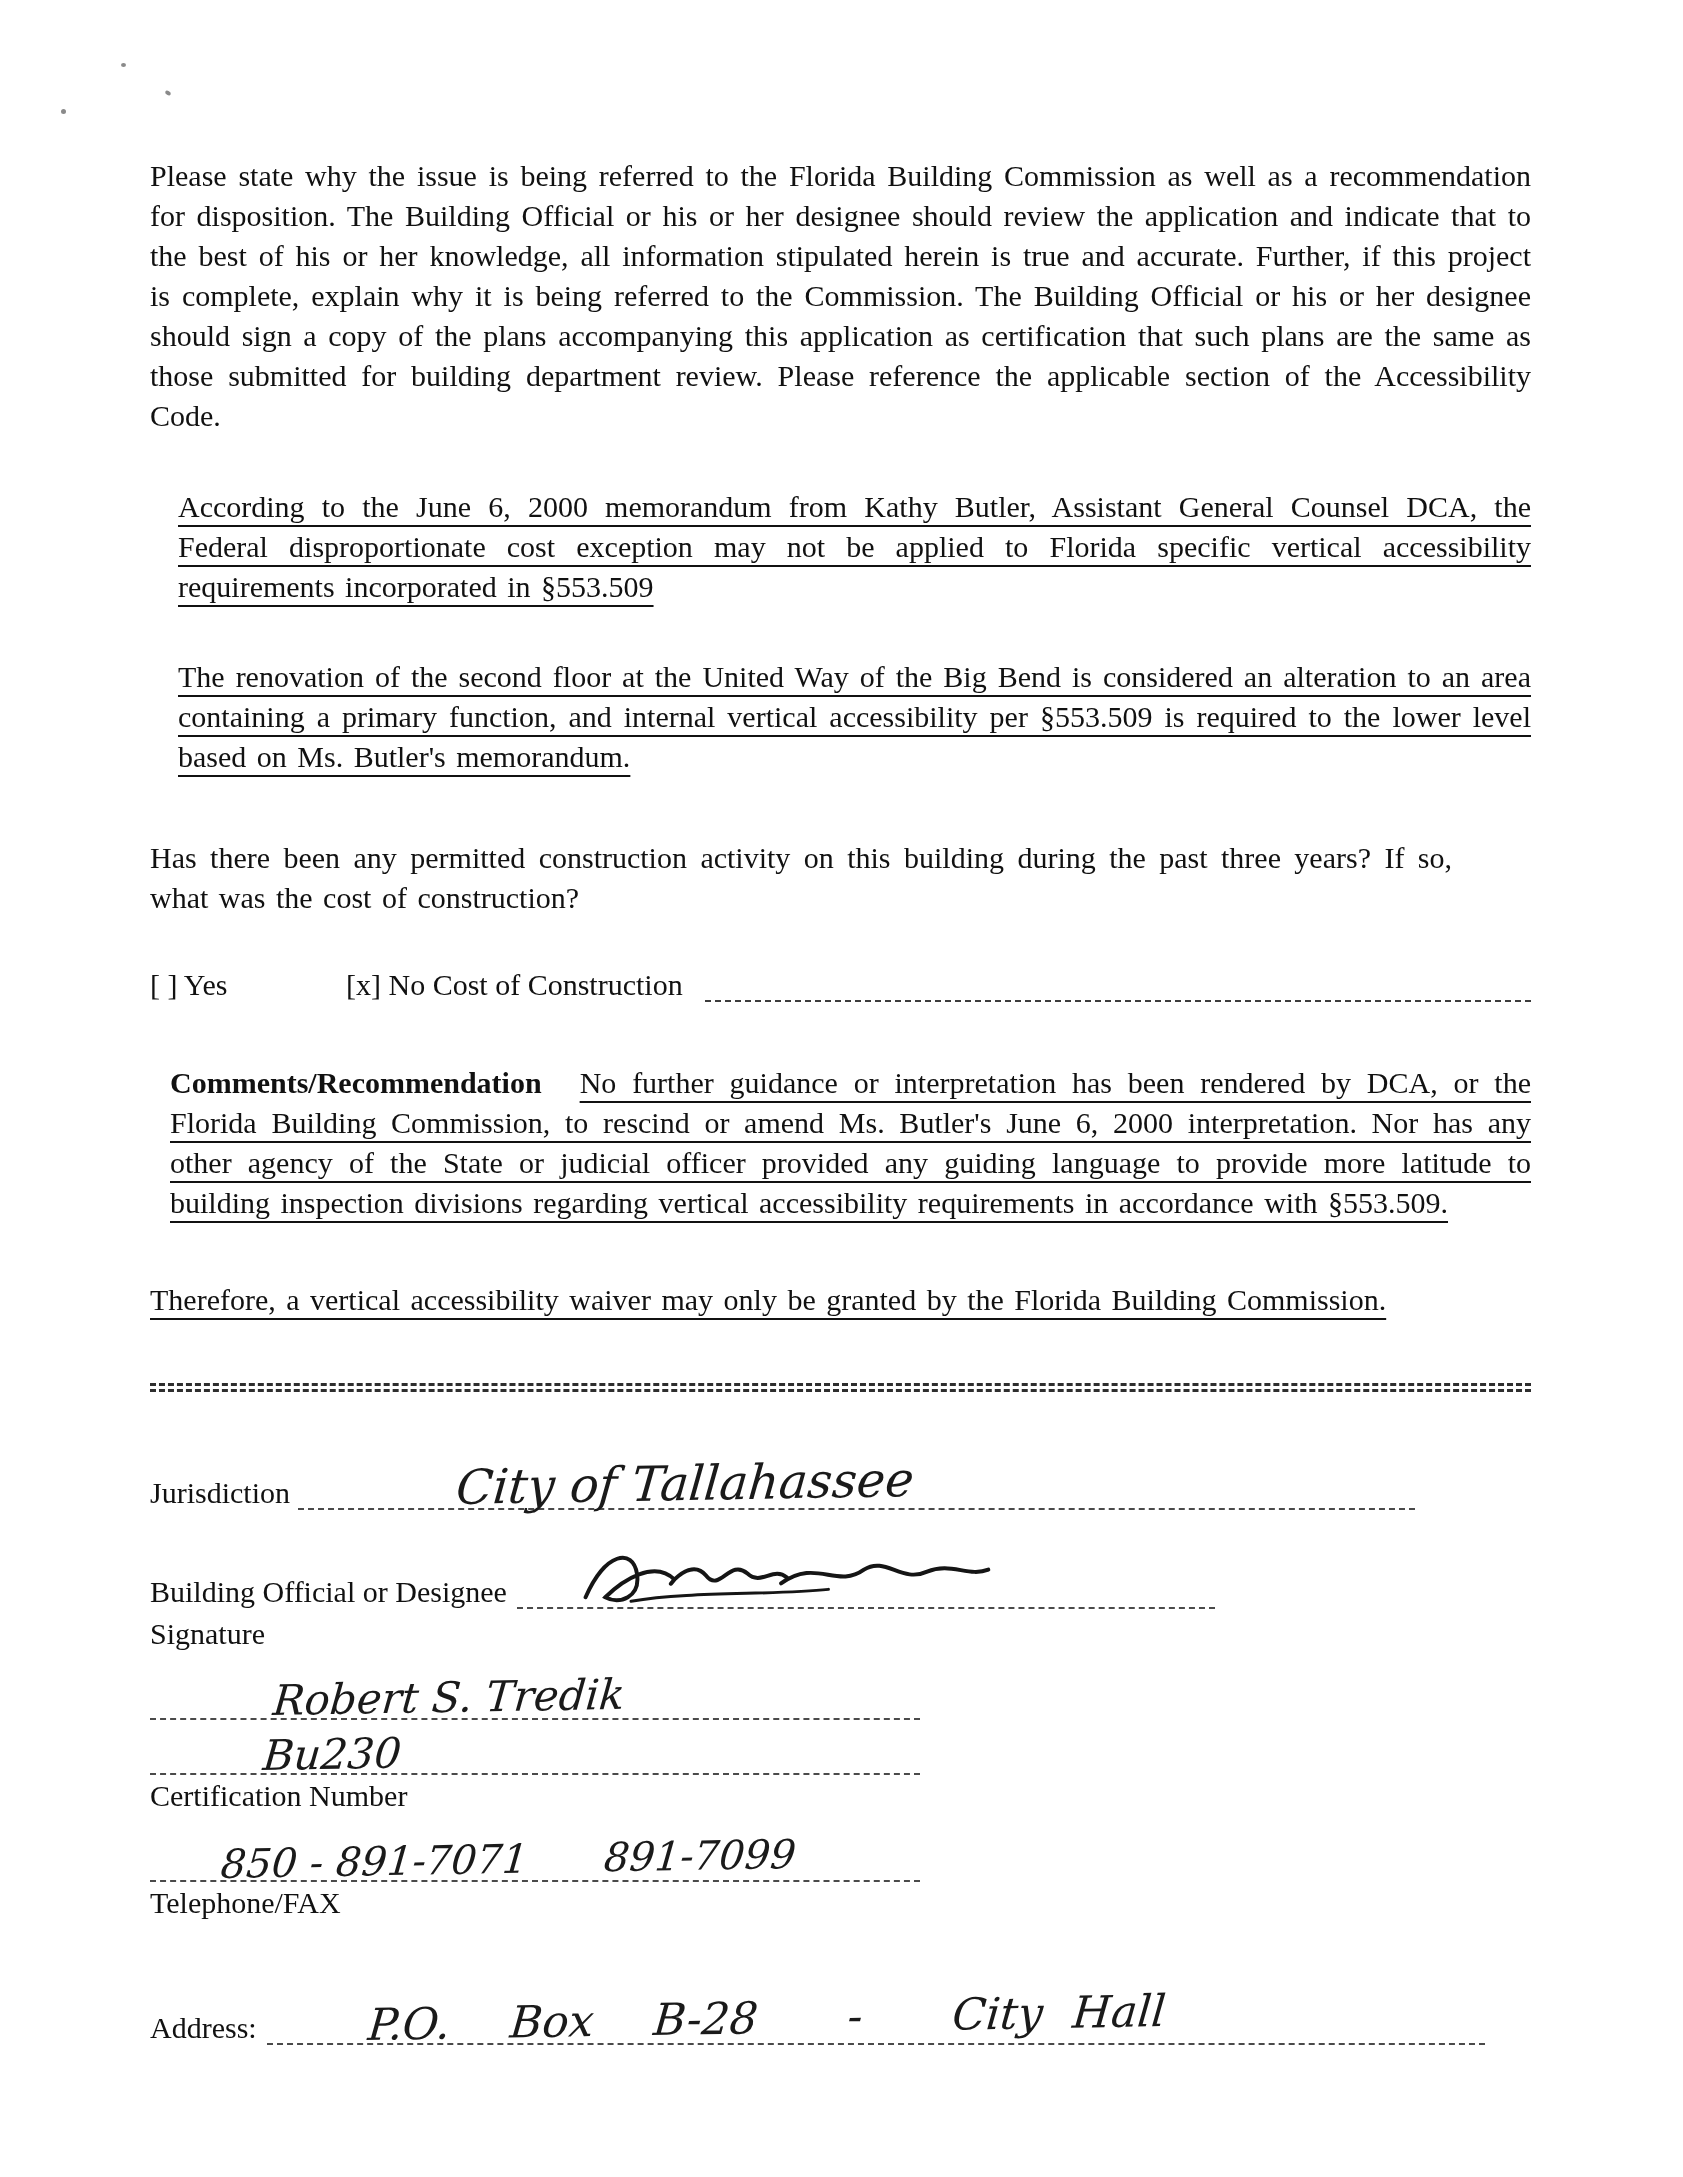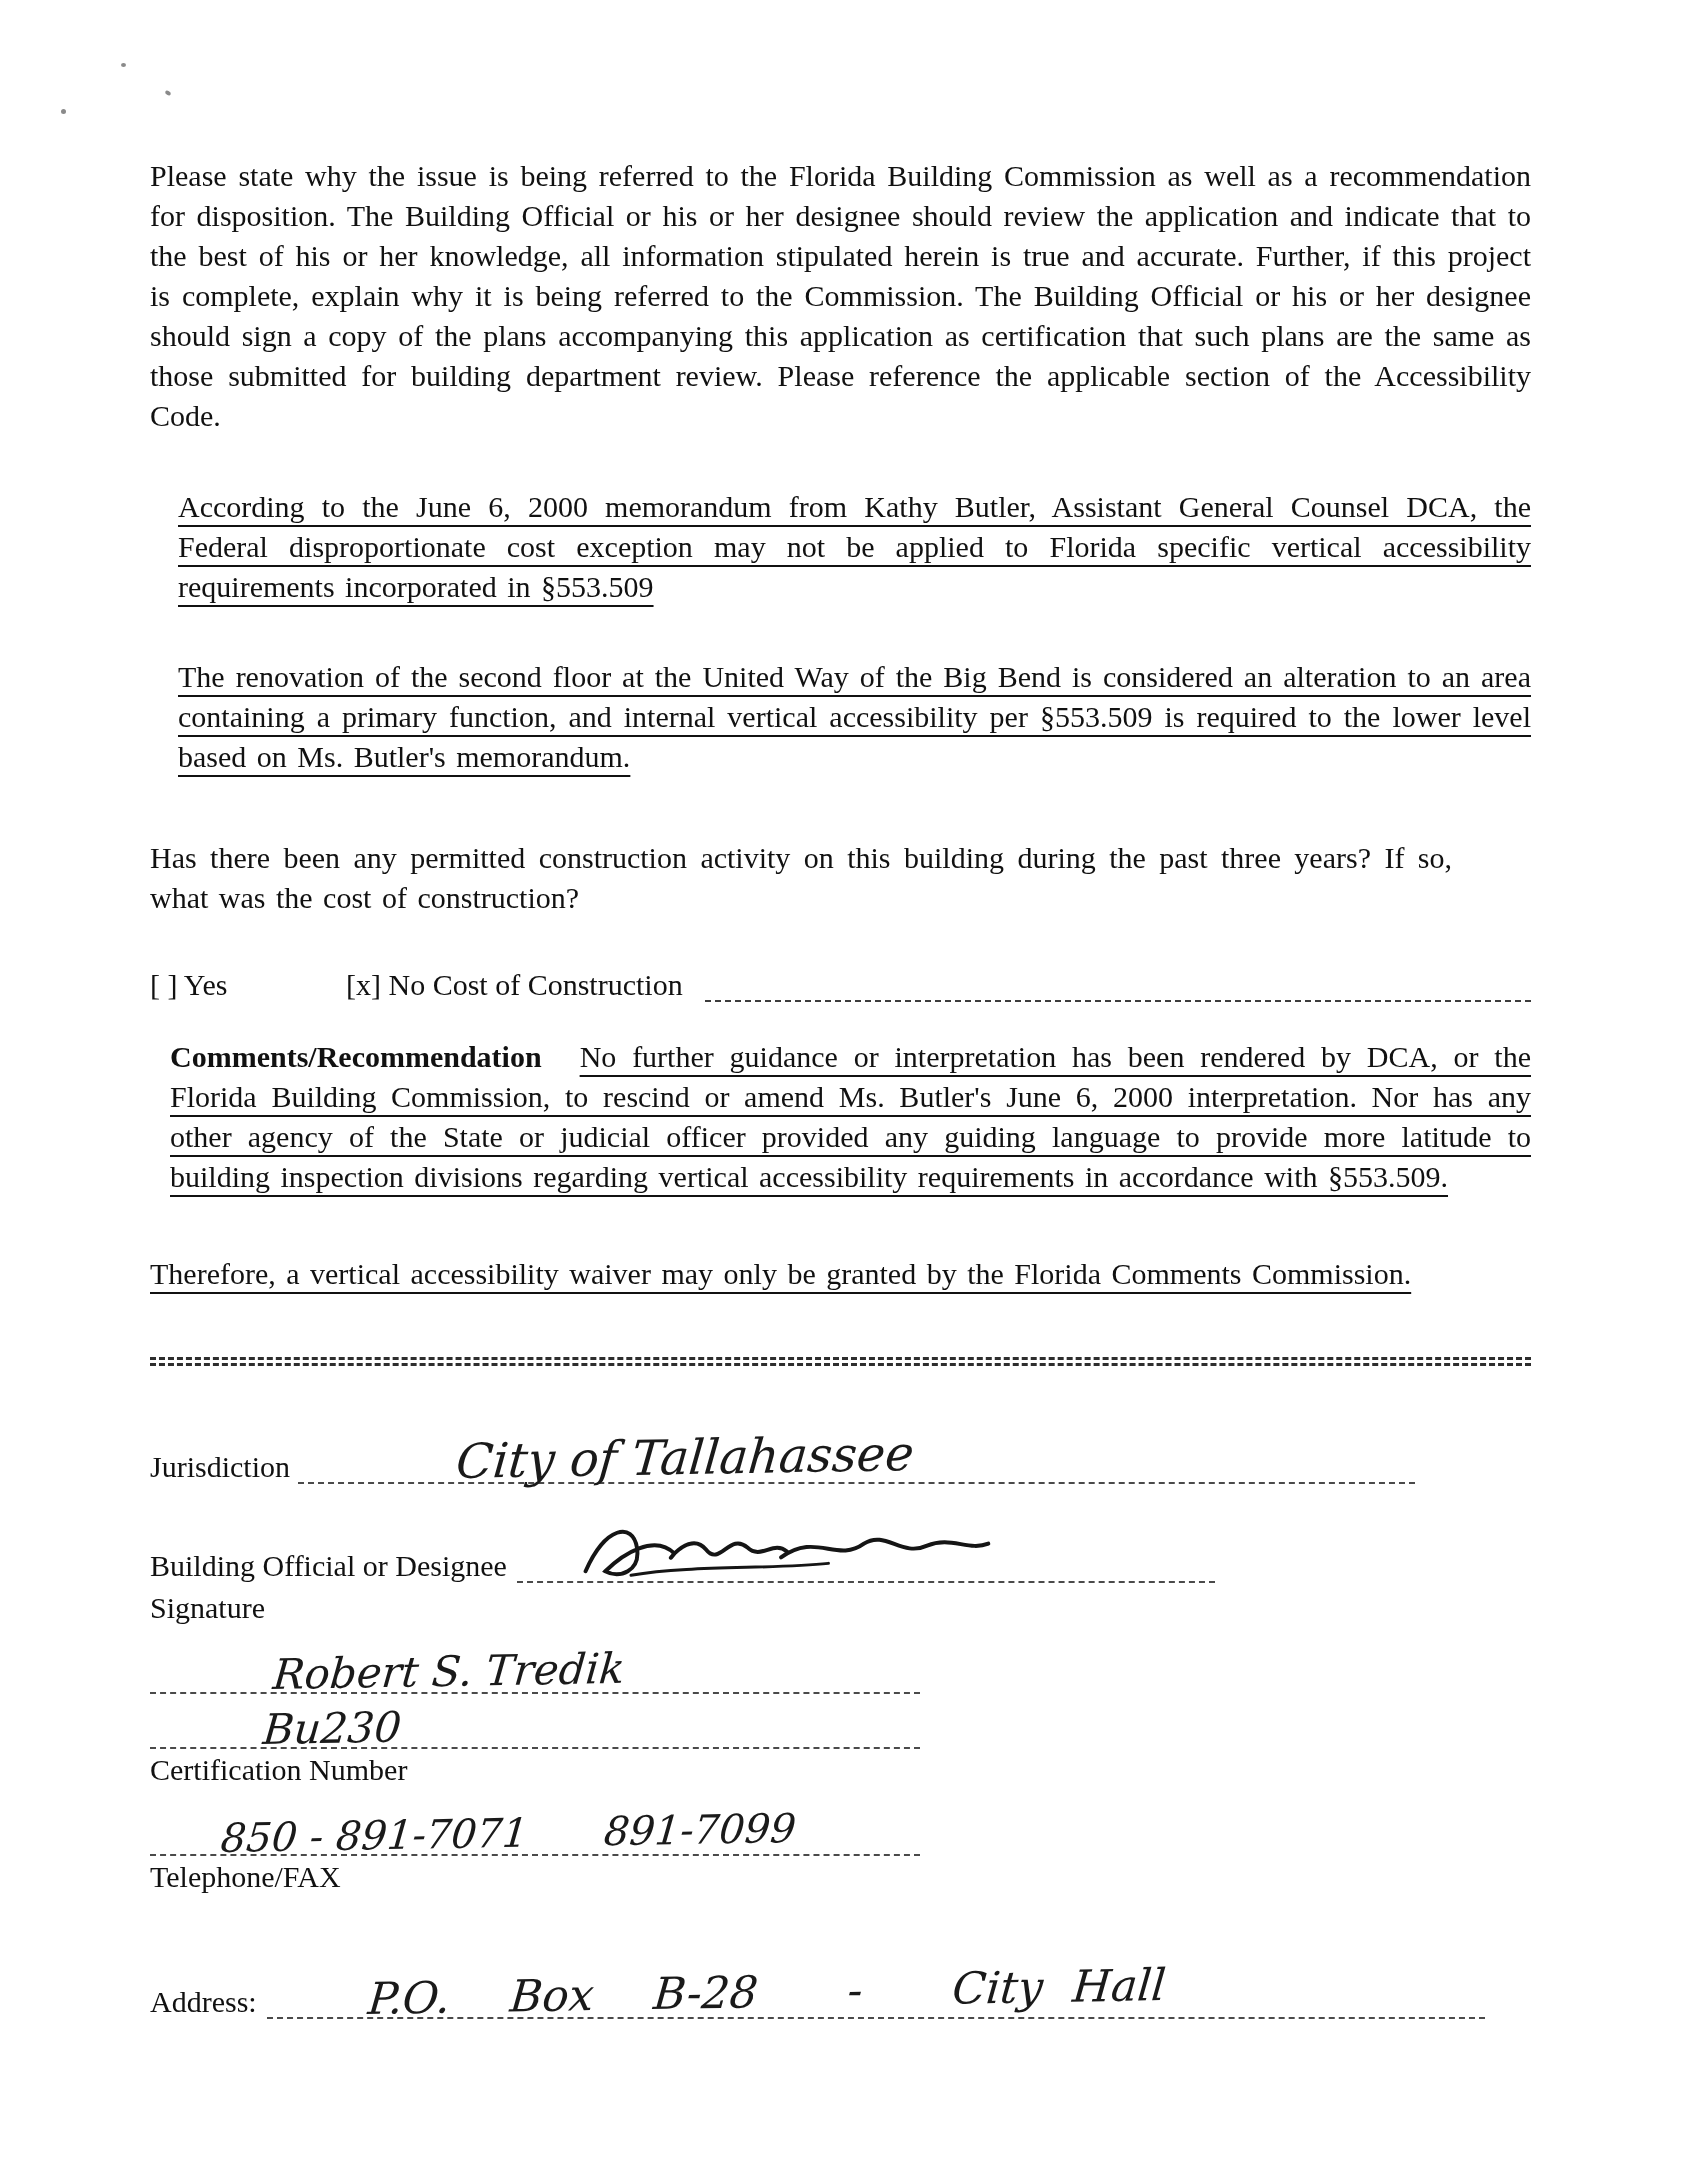--- a/index.html
+++ b/index.html
@@ -51,21 +51,21 @@
   .note2 { margin-bottom: 61px; }
   .question {
     width: 1302px;
     text-align: left;
     margin-bottom: 50px;
   }
   .checkbox-row {
     display: flex;
     align-items: flex-end;
     font-size: 30px;
-    margin-bottom: 35px;
+    margin-bottom: 61px;
   }
   .cb-yes { width: 196px; }
   .cb-no { white-space: nowrap; }
   .cost-line {
     flex: 1;
     margin-left: 22px;
     border-bottom: 2px dashed #3c3c3c;
     height: 34px;
   }
   .comments { margin-bottom: 57px; line-height: 46px; margin-left: 20px; }
@@ -160,21 +160,21 @@
     <p class="body question">Has there been any permitted construction activity on this building during the past three years? If so, what was the cost of construction?</p>
 
     <div class="checkbox-row">
       <span class="cb-yes">[ ] Yes</span>
       <span class="cb-no">[x] No Cost of Construction</span>
       <span class="cost-line"></span>
     </div>
 
     <p class="body comments"><b>Comments/Recommendation</b><span class="comments-gap"></span><span class="u-inline">No further guidance or interpretation has been rendered by DCA, or the Florida Building Commission, to rescind or amend Ms. Butler's June 6, 2000 interpretation.  Nor has any other agency of the State or judicial officer provided any guiding language to provide more latitude to building inspection divisions regarding vertical accessibility requirements in accordance with §553.509.</span></p>
 
-    <p class="body therefore">Therefore, a vertical accessibility waiver may only be granted by the Florida Comments Commission.</p>
+    <p class="body therefore">Therefore, a vertical accessibility waiver may only be granted by the Florida Building Commission.</p>
 
     <div class="divider"></div>
 
     <div class="form-row jurisdiction-row">
       <span class="form-label">Jurisdiction</span>
       <span class="fill-line jur-line">
         <span class="hand jur-hand">City of Tallahassee</span>
       </span>
     </div>
 

